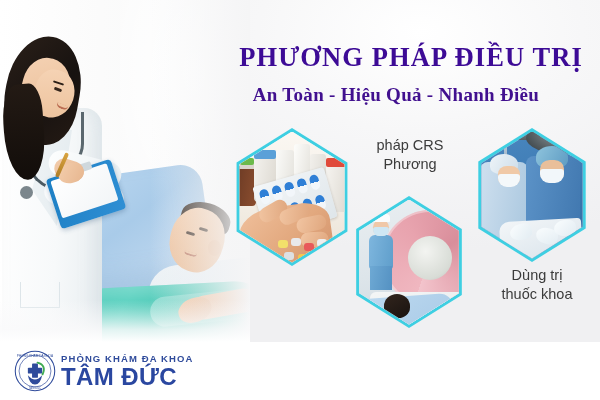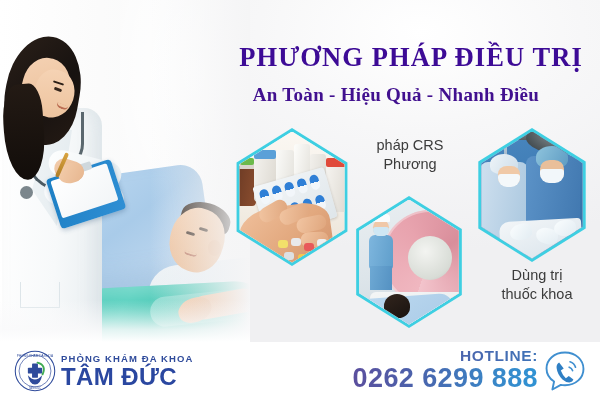--- a/index.html
+++ b/index.html
@@ -628,27 +628,15 @@
         <path d="M56 30 q22 6 12 28" stroke="#3faa52" stroke-width="4.5" fill="none" stroke-linecap="round"></path>
         <text x="50" y="16" font-size="7.5" font-family="Liberation Sans, sans-serif" fill="#2f4b9b" text-anchor="middle">PHONG KHAM DA KHOA</text>
         <text x="50" y="93" font-size="6.5" font-family="Liberation Sans, sans-serif" fill="#2f4b9b" text-anchor="middle">TAM DUC</text>
       </svg>
       <div class="logo-text">
         <div class="logo-line1">PHÒNG KHÁM ĐA KHOA</div>
         <div class="logo-line2">TÂM ĐỨC</div>
       </div>
     </div>
 
-    <div class="hotline-wrap">
-      <div class="hotline-texts">
-        <div class="hotline-label">HOTLINE:</div>
-        <div class="hotline-number">0262 6299 888</div>
-      </div>
-      <svg class="phone-icon" viewBox="0 0 100 100">
-        <path d="M50 6 C24 6 6 23 6 44 C6 57 13 68 24 75 L20 94 L40 83 C43 84 46 84 50 84 C76 84 94 66 94 45 C94 24 76 6 50 6 Z" fill="none" stroke="#3f8fd0" stroke-width="4.5" stroke-linejoin="round"></path>
-        <path d="M36 30 q-7 4 -6 13 q2 16 14 27 q9 8 18 7 q6 -1 8 -7 l-11 -8 l-7 5 q-8 -7 -12 -18 l7 -5 z" fill="#2f7fc4"></path>
-        <path d="M62 28 q10 3 13 13" stroke="#3f8fd0" stroke-width="4" fill="none" stroke-linecap="round"></path>
-        <path d="M60 41 q6 2 8 8" stroke="#3f8fd0" stroke-width="4" fill="none" stroke-linecap="round"></path>
-      </svg>
-    </div>
 
   </div>
 </div>
 
 </body></html>

